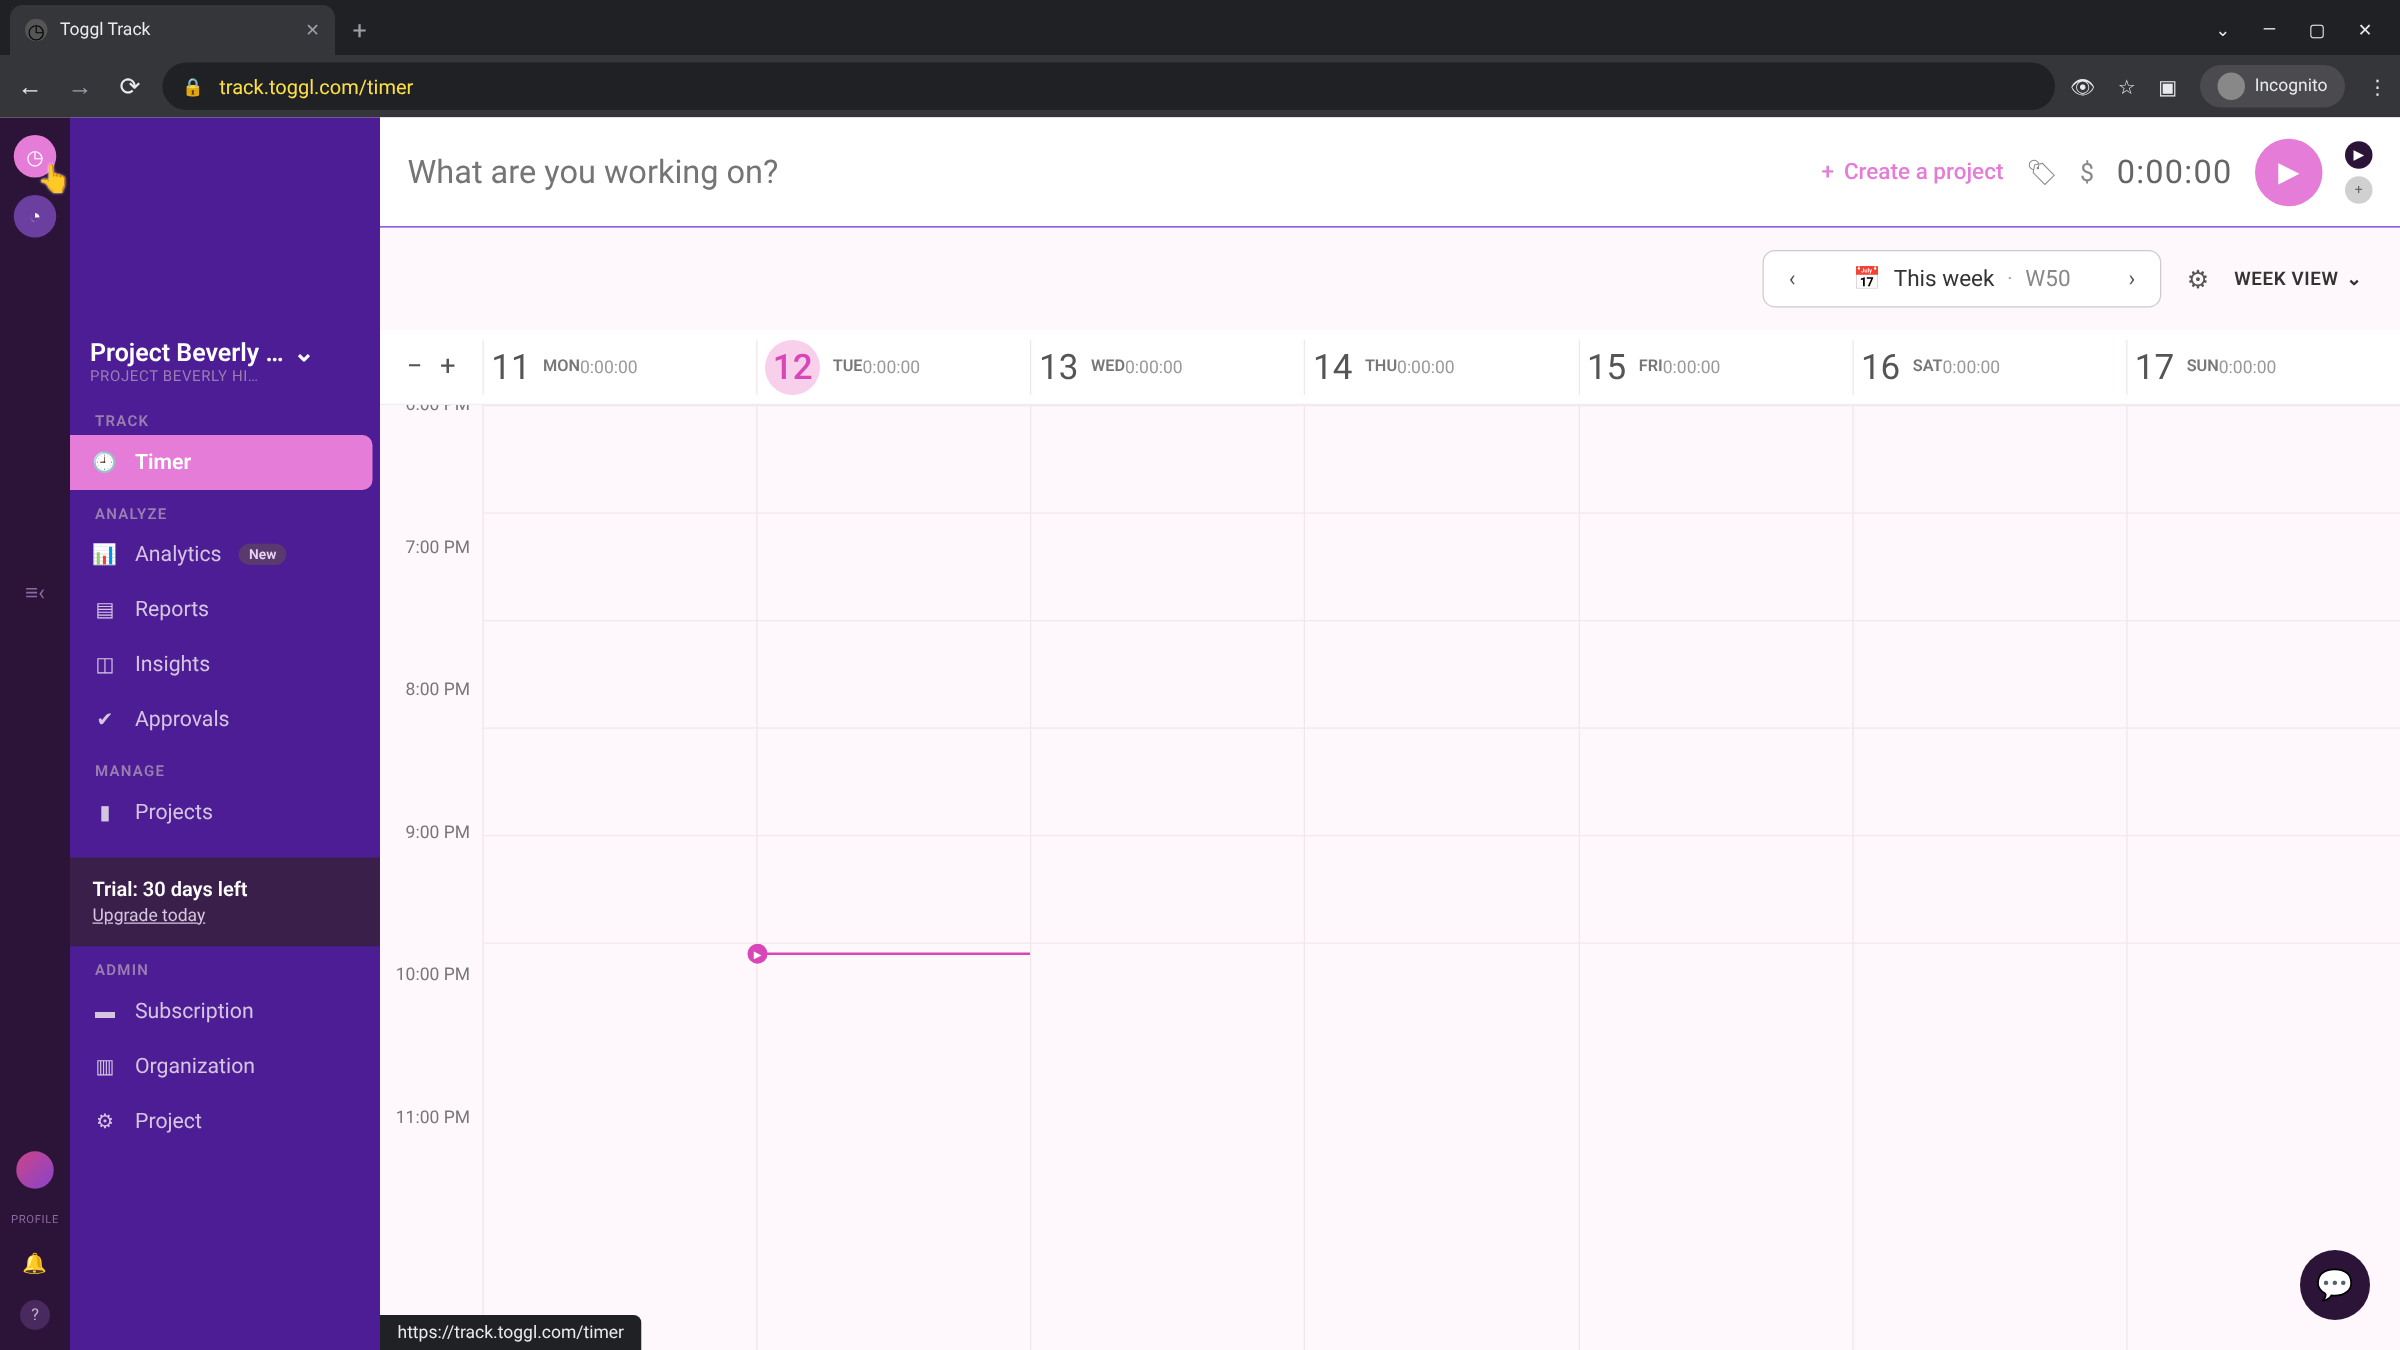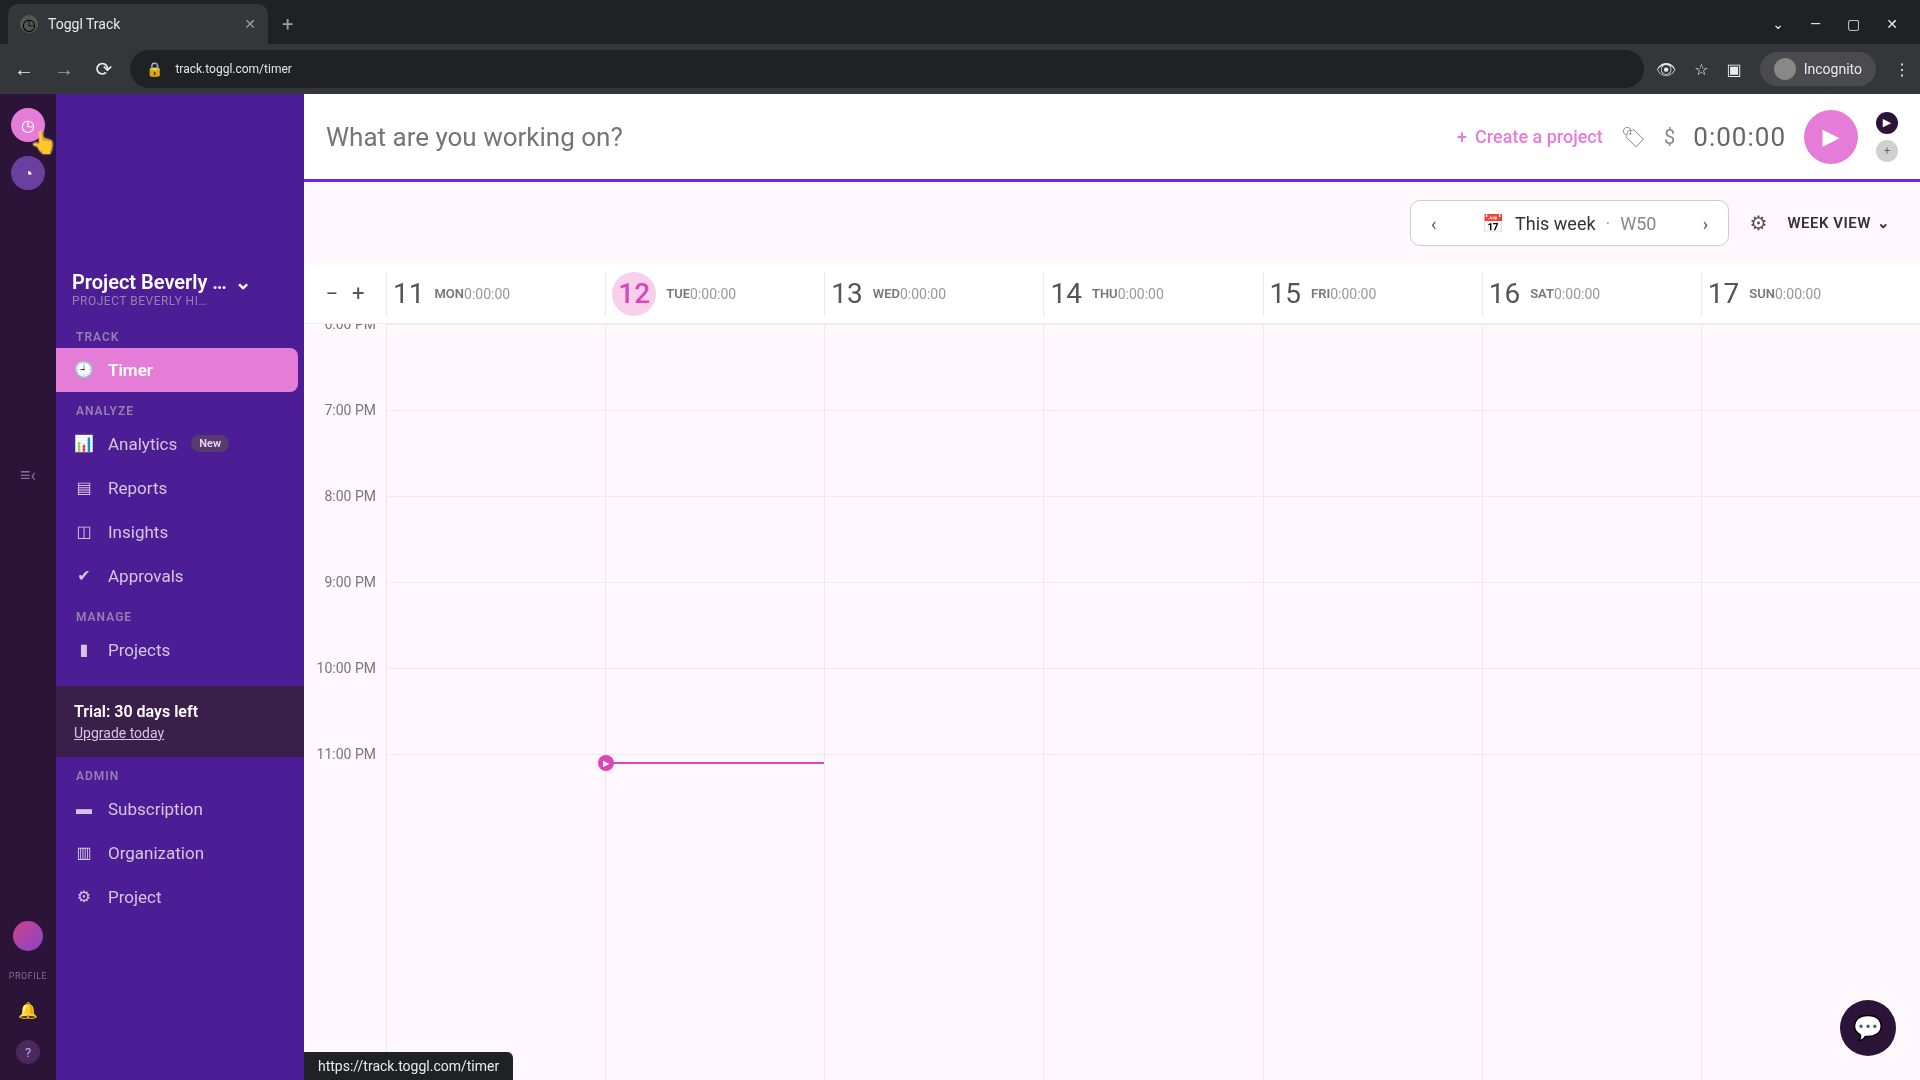--- a/index.html
+++ b/index.html
@@ -13,21 +13,21 @@
 .tab-title { color: #e8eaed; font-size: 14px; flex: 1; }
 .tab-close { color: #9aa0a6; font-size: 14px; cursor: pointer; }
 .new-tab { color: #9aa0a6; font-size: 20px; padding: 0 14px; cursor: pointer; }
 .window-controls { margin-left: auto; display: flex; gap: 26px; padding-right: 14px; color: #e8eaed; }
 .window-controls span { cursor: pointer; font-size: 14px; }
 .toolbar { display: flex; align-items: center; height: 50px; background: #35363a; padding: 0 10px; gap: 12px; }
 .nav-btn { color: #9aa0a6; font-size: 20px; cursor: pointer; width: 28px; text-align: center; }
 .nav-btn.enabled { color: #e8eaed; }
 .addr { flex: 1; display: flex; align-items: center; background: #202124; border-radius: 24px; height: 38px; padding: 0 16px; gap: 12px; }
 .addr-lock { color: #9aa0a6; font-size: 14px; }
-.addr-text { color: #e5e5e5; font-size: 12px; }
+.addr-text { color: #fde047; font-size: 16px; }
 .toolbar-right { display: flex; align-items: center; gap: 18px; color: #e8eaed; }
 .incog-badge { display: flex; align-items: center; gap: 8px; background: #4a4a4f; border-radius: 18px; padding: 6px 14px; font-size: 14px; }
 .incog-avatar { width: 22px; height: 22px; border-radius: 50%; background: #888; }
 
 
 .app { display: flex; height: calc(1080px - 94px); background: #fff; }
 
 
 .rail { width: 56px; background: #2c1338; display: flex; flex-direction: column; align-items: center; padding-top: 14px; gap: 14px; position: relative; }
 .rail-btn { width: 34px; height: 34px; border-radius: 50%; display: flex; align-items: center; justify-content: center; cursor: pointer; }
@@ -52,21 +52,21 @@
 .side-icon { width: 20px; display: flex; justify-content: center; font-size: 16px; }
 .badge-new { background: #5a3a6e; color: #e6d6f0; font-size: 11px; padding: 2px 8px; border-radius: 10px; font-weight: 600; }
 .trial-box { background: #3a1f4a; margin: 14px 0 0 0; padding: 16px 18px; }
 .trial-title { color: #fff; font-size: 16px; font-weight: 600; }
 .trial-link { color: #d6c5e0; font-size: 14px; text-decoration: underline; margin-top: 4px; display: block; }
 
 
 .main { flex: 1; display: flex; flex-direction: column; background: #fef7fb; position: relative; }
 
 
-.timer-bar { display: flex; align-items: center; height: 88px; background: #fff; padding: 0 22px 0 22px; gap: 18px; border-bottom: 3px solid #6d28d9; }
+.timer-bar { display: flex; align-items: center; height: 88px; background: #fff; padding: 0 22px 0 22px; gap: 18px; border-bottom: 1px solid #6d28d9; }
 .timer-input { flex: 1; font-size: 26px; color: #999; border: none; outline: none; background: transparent; }
 .create-proj { display: flex; align-items: center; gap: 8px; color: #e57cd8; font-size: 18px; font-weight: 500; cursor: pointer; }
 .timer-ic { color: #888; font-size: 20px; cursor: pointer; }
 .timer-val { font-size: 26px; color: #666; font-variant-numeric: tabular-nums; letter-spacing: 1px; }
 .play-btn { width: 54px; height: 54px; border-radius: 50%; background: #e57cd8; color: #fff; display: flex; align-items: center; justify-content: center; font-size: 22px; cursor: pointer; }
 .mode-col { display: flex; flex-direction: column; gap: 6px; }
 .mode-dot { width: 22px; height: 22px; border-radius: 50%; display: flex; align-items: center; justify-content: center; font-size: 11px; cursor: pointer; }
 .mode-dot.dark { background: #2c1338; color: #fff; }
 .mode-dot.grey { background: #d0d0d0; color: #666; }
 
@@ -85,21 +85,21 @@
 .zoom { display: flex; align-items: center; gap: 14px; width: 82px; justify-content: center; color: #555; font-size: 22px; }
 .zoom span { cursor: pointer; }
 .day-col-h { flex: 1; display: flex; align-items: center; gap: 10px; padding-left: 6px; border-left: 1px solid #f0e6ee; }
 .day-num { font-size: 28px; color: #555; font-weight: 400; }
 .day-num.today { background: #f8d0ec; color: #d946b8; border-radius: 50%; width: 44px; height: 44px; display: flex; align-items: center; justify-content: center; font-weight: 500; }
 .day-meta { display: flex; flex-direction: row; }
 .day-dow { font-size: 13px; color: #777; font-weight: 600; }
 .day-dur { font-size: 14px; color: #999; }
 
 .cal-body { flex: 1; display: flex; position: relative; overflow: hidden; }
-.time-col { width: 82px; display: flex; flex-direction: column; }
+.time-col { width: 82px; display: flex; flex-direction: column; gap: 28px; }
 .time-slot { height: 86px; text-align: right; padding-right: 10px; font-size: 14px; color: #777; position: relative; top: -8px; }
 .grid { flex: 1; display: flex; position: relative; }
 .grid-col { flex: 1; border-left: 1px solid #f0e6ee; position: relative; }
 .grid-row-line { position: absolute; left: 82px; right: 0; border-top: 1px solid #f2e8f0; }
 .now-line { position: absolute; height: 2px; background: #d946b8; left: 0; right: 0; }
 .now-dot { position: absolute; width: 16px; height: 16px; border-radius: 50%; background: #d946b8; left: -8px; top: -7px; display:flex; align-items:center; justify-content:center; }
 .now-dot::after { content:"▶"; color:#fff; font-size:8px; }
 
 
 .status { position: absolute; bottom: 0; left: 0; background: #202124; color: #e8eaed; font-size: 14px; padding: 6px 14px; border-radius: 0 6px 0 0; }

